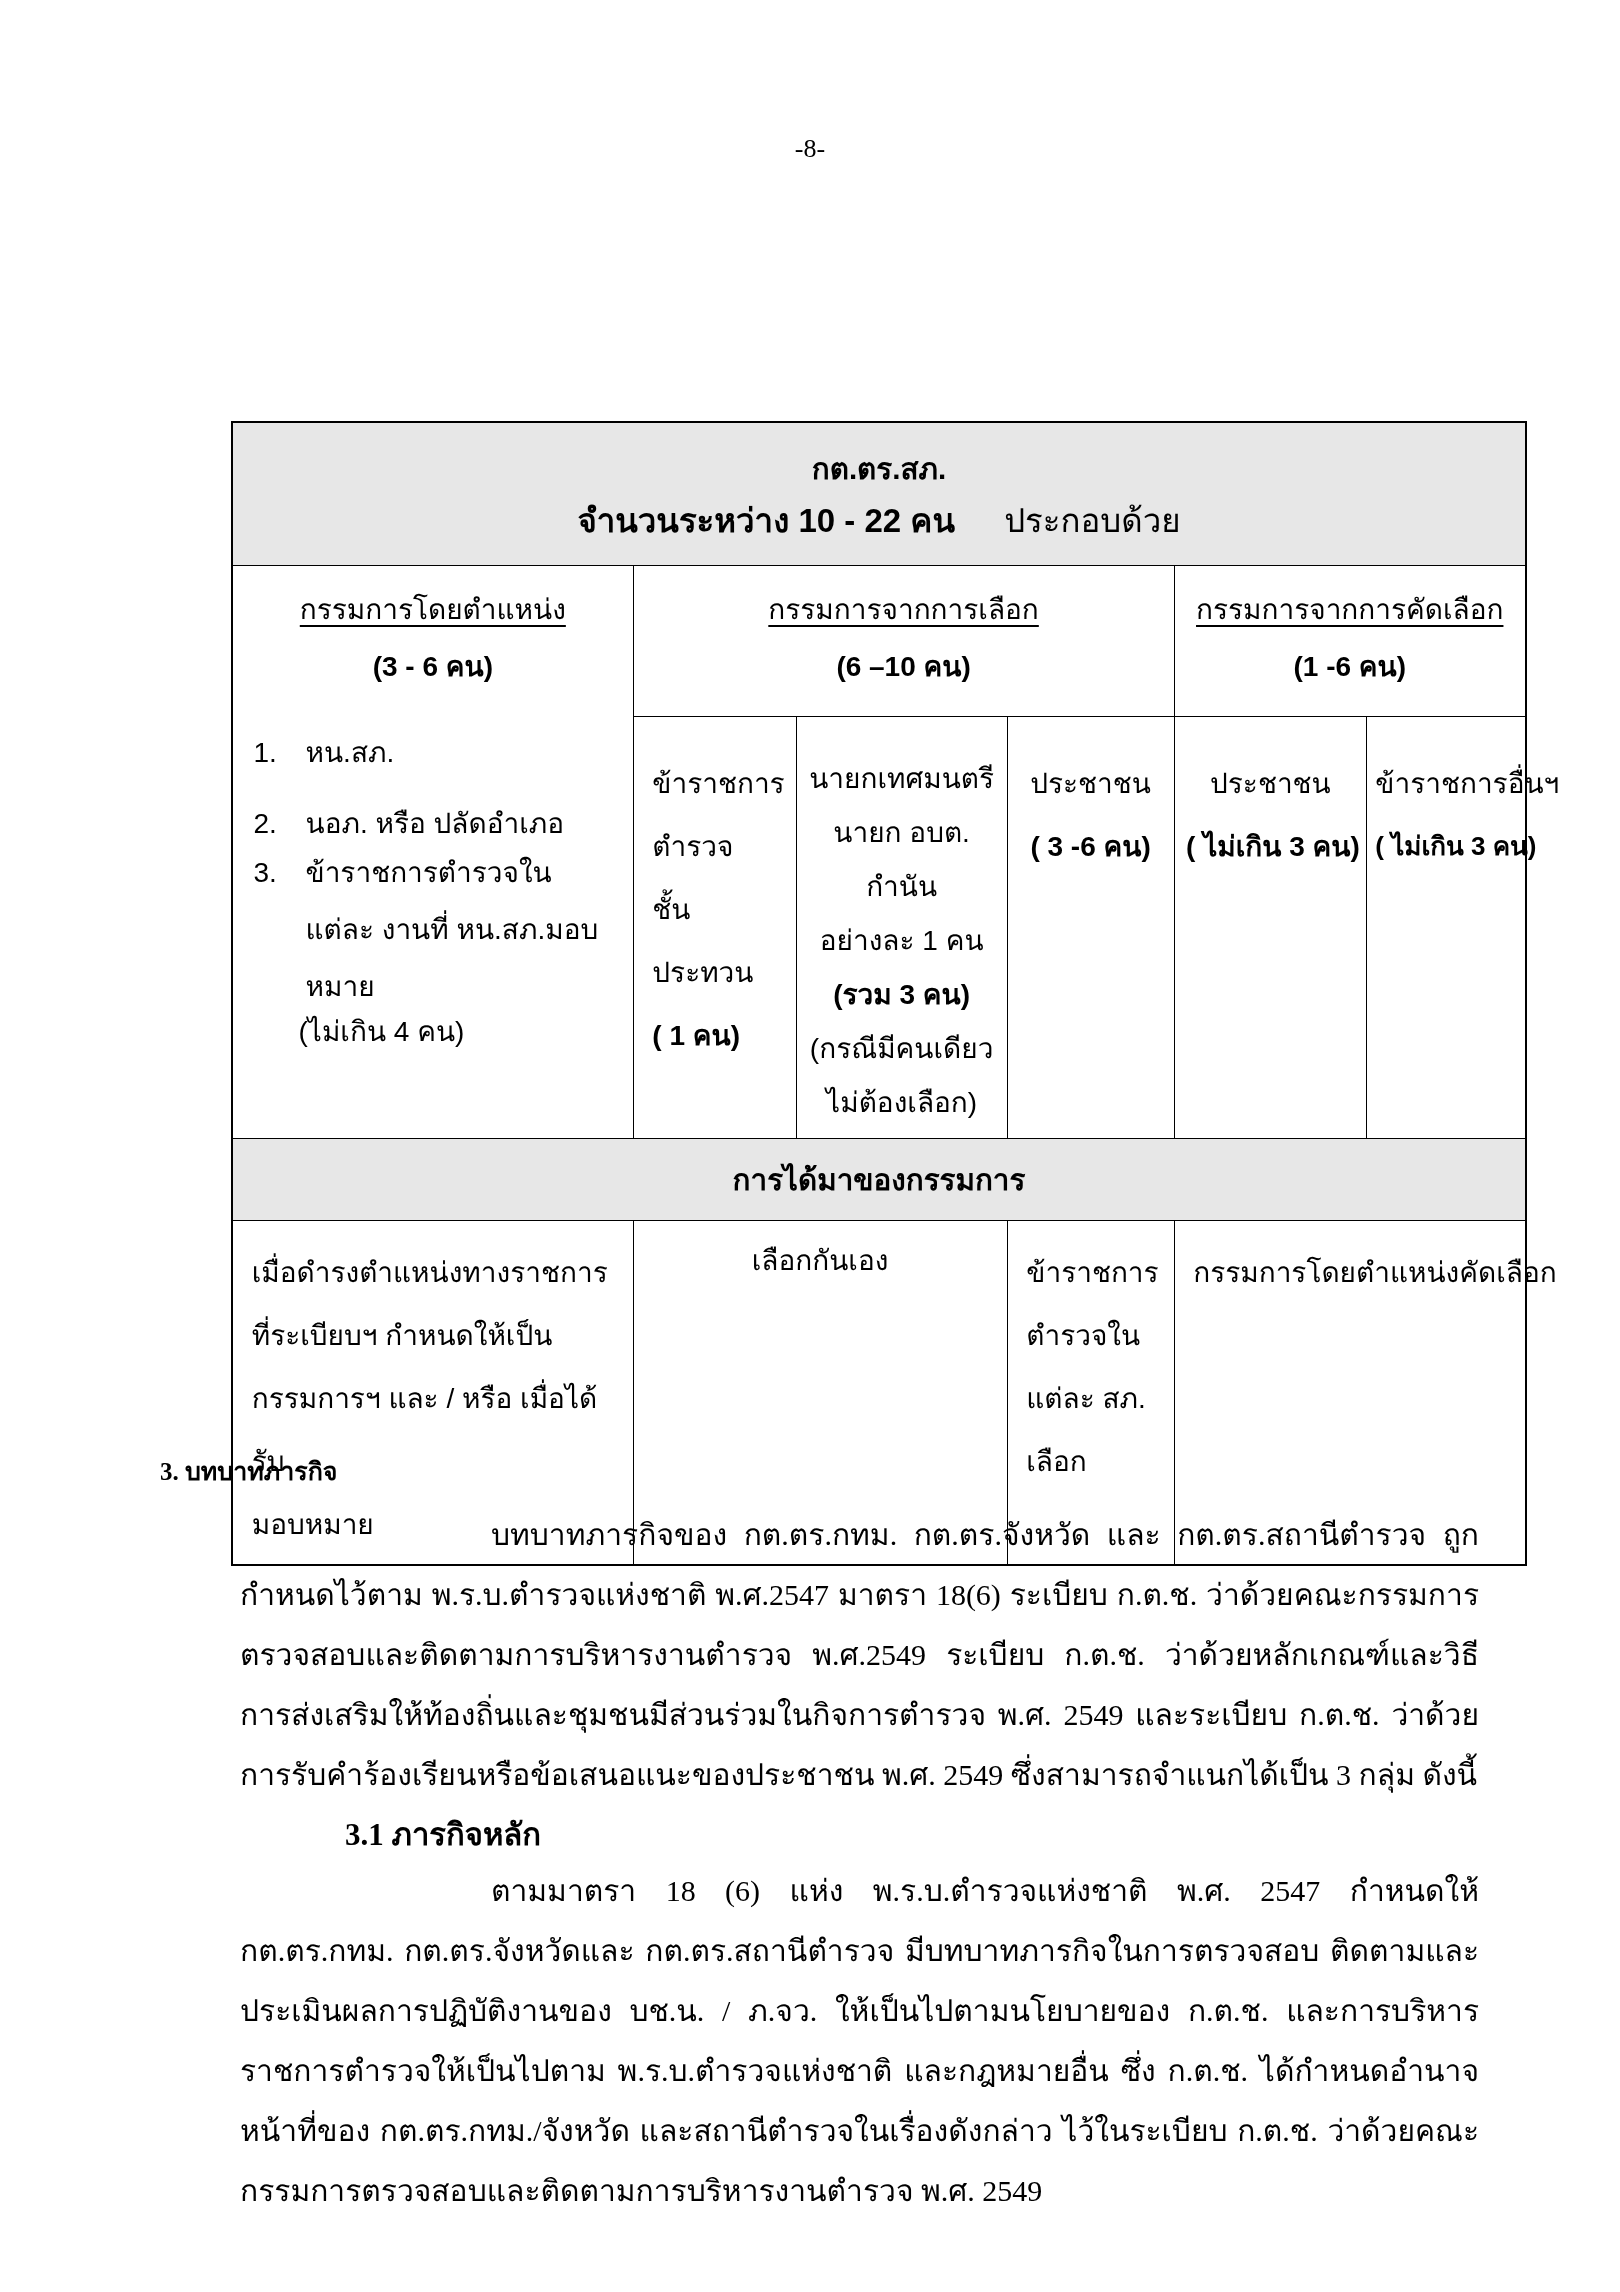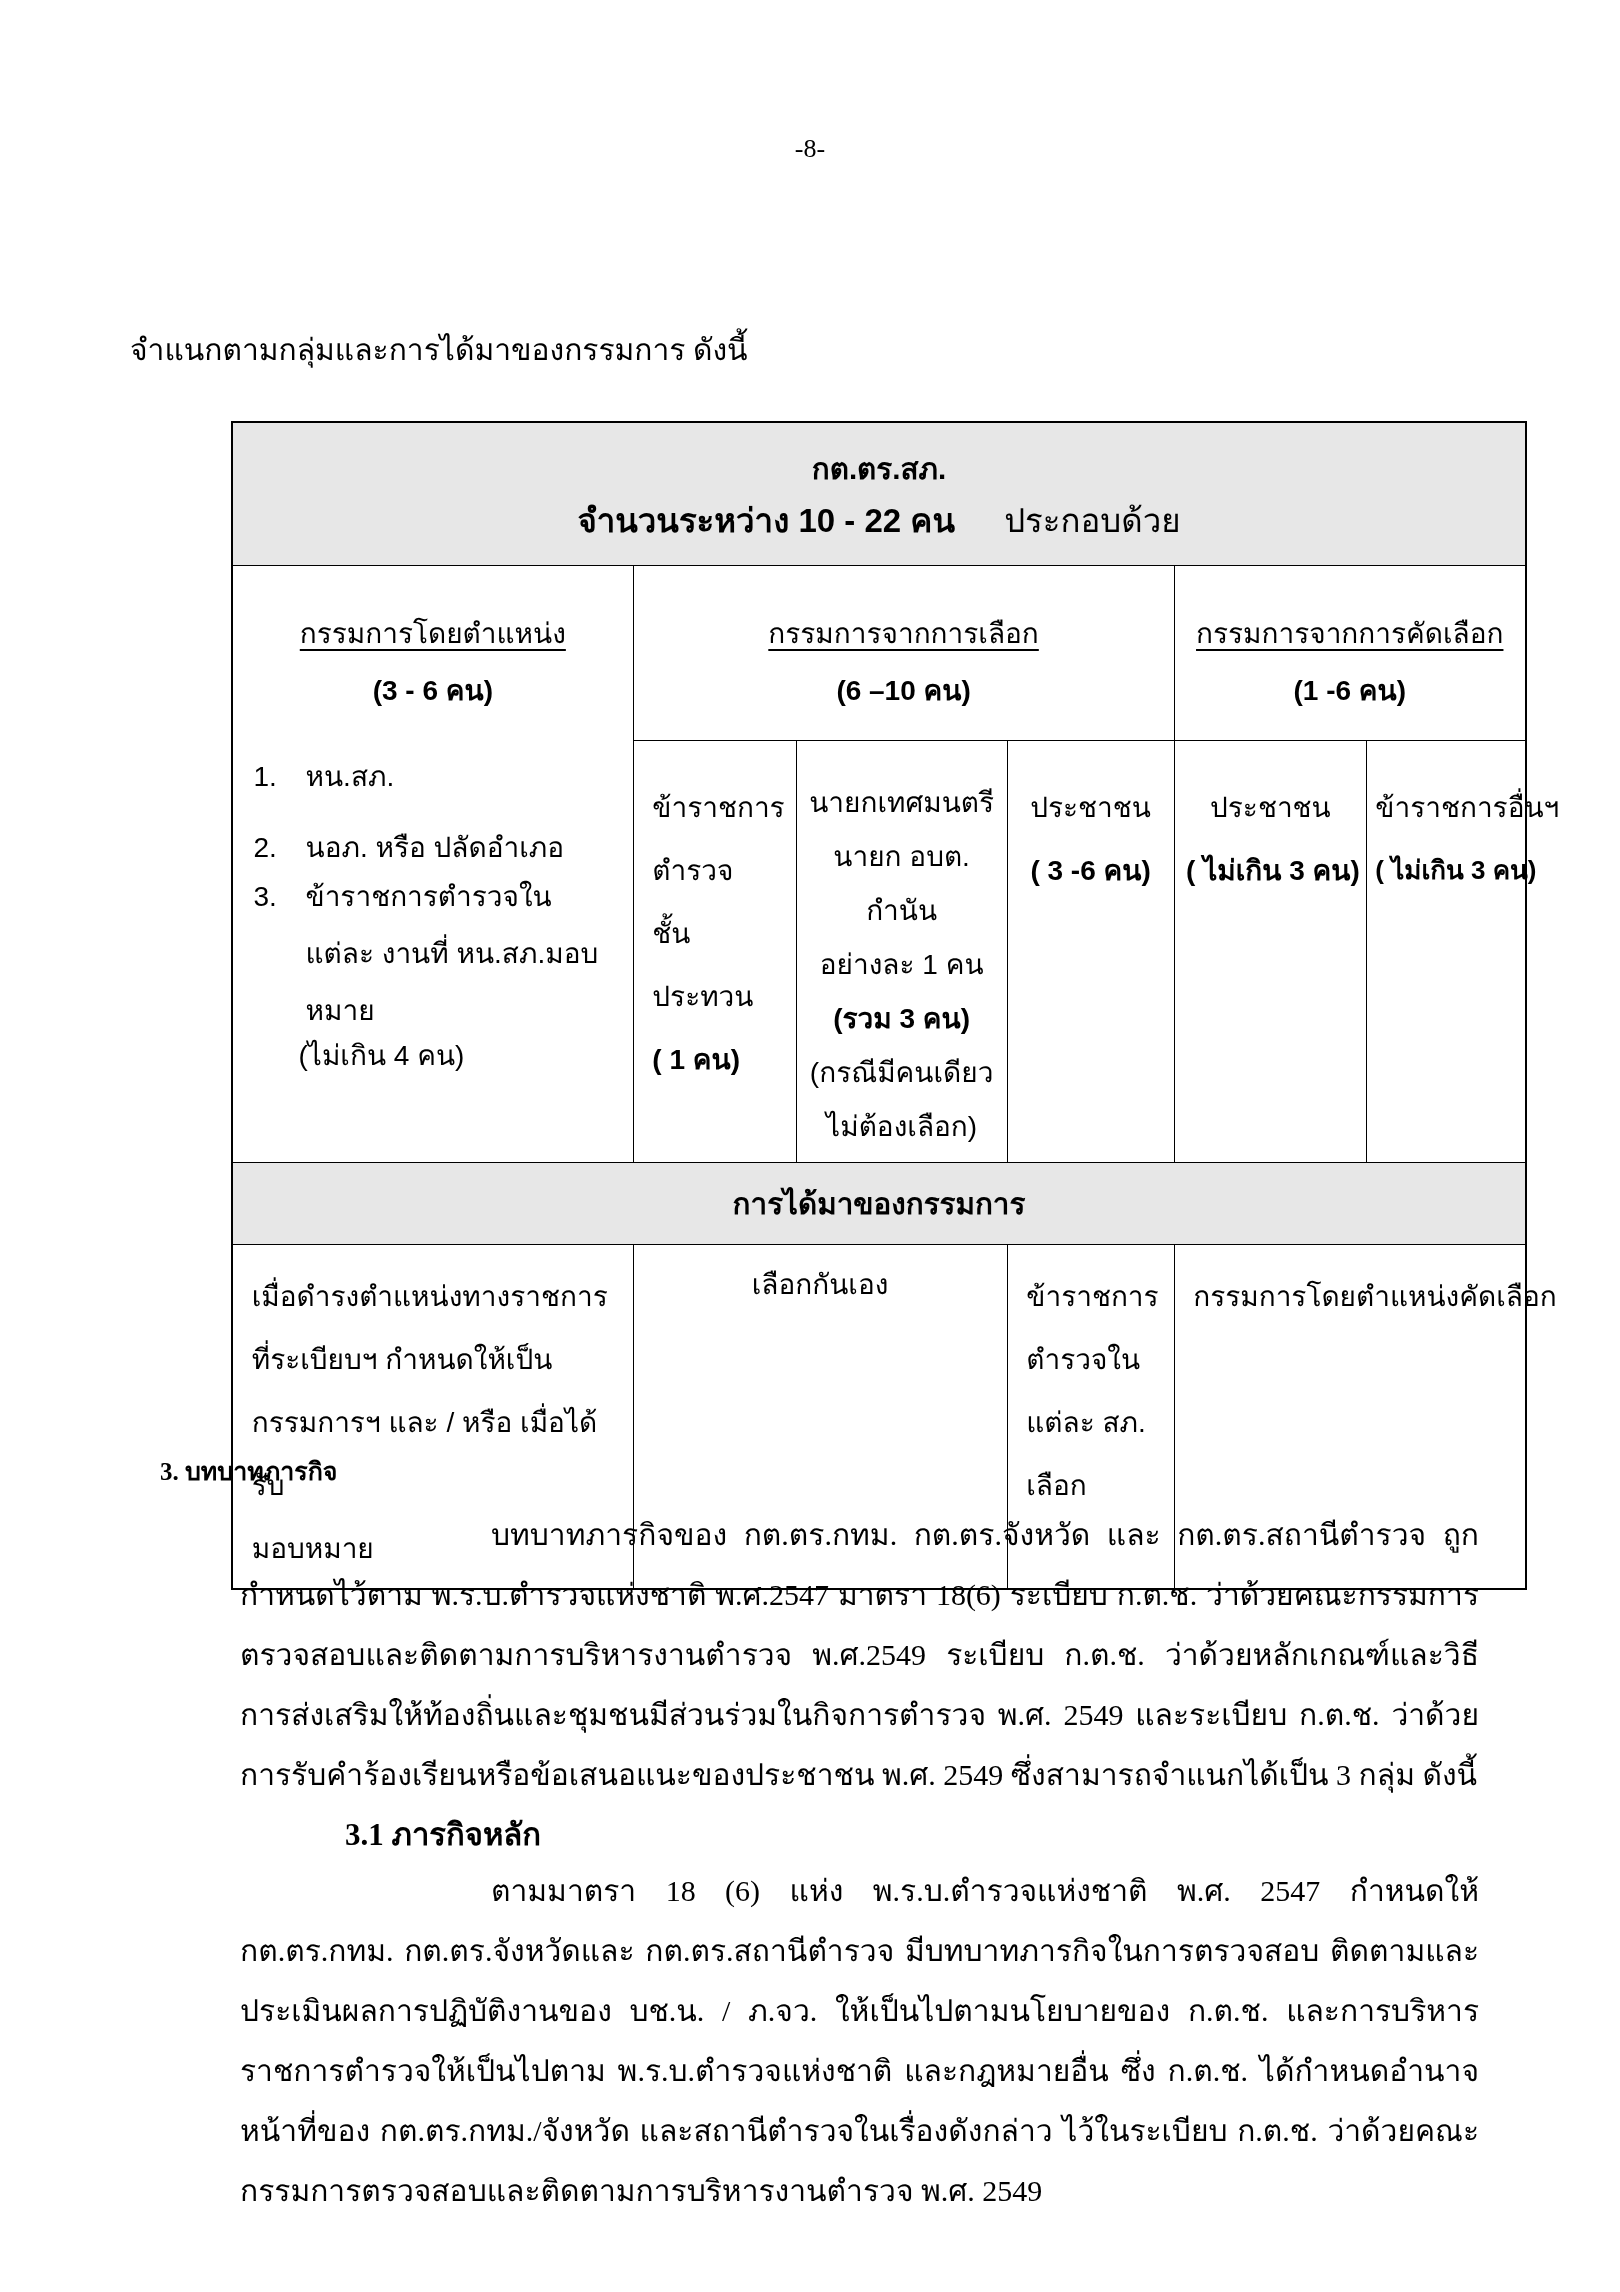--- a/index.html
+++ b/index.html
@@ -39,21 +39,21 @@
     text-align:center;font-weight:bold;font-size:29.6px;
     padding-top:19.7px;line-height:36px;
   }
   .tbl-size{
     text-align:center;font-size:33px;
     padding:16px 0 18px 0;line-height:36px;
   }
   .tbl-size .b{font-weight:bold;}
   .tbl-size .r{font-weight:normal;margin-left:40px;}
   .grp-head{
-    text-align:center;padding-top:18px;height:116px;margin-top:24px;
+    text-align:center;padding-top:18px;height:116px;
   }
   .grp-label{
     text-decoration:underline;text-underline-offset:6.3px;
     text-decoration-thickness:1.8px;font-size:28px;line-height:36px;
   }
   .grp-count{
     font-weight:bold;font-size:28px;margin-top:23px;line-height:32px;
   }
   .list-wrap{padding:25px 7.2px 0 12.5px;}
   .li{display:flex;line-height:39px;margin-bottom:23px;}
@@ -95,21 +95,20 @@
     text-indent:251px;
   }
 </style>
 </head>
 <body>
 
 <div class="page">
 
   <div class="pageno">-8-</div>
 
-  <div class="sub24">จำแนกตามกลุ่มและการได้มาของกรรมการ ดังนี้</div>
 
   <table class="committee">
     <colgroup>
       <col style="width:31.0%">
       <col style="width:12.6%">
       <col style="width:16.3%">
       <col style="width:12.9%">
       <col style="width:14.9%">
       <col style="width:12.3%">
     </colgroup>

